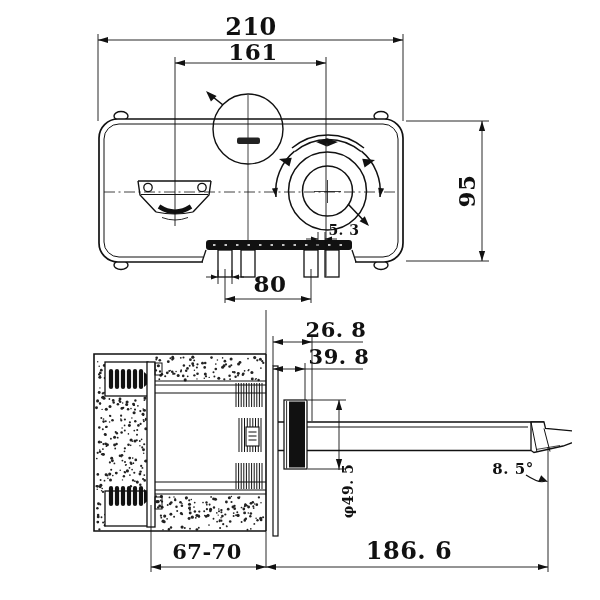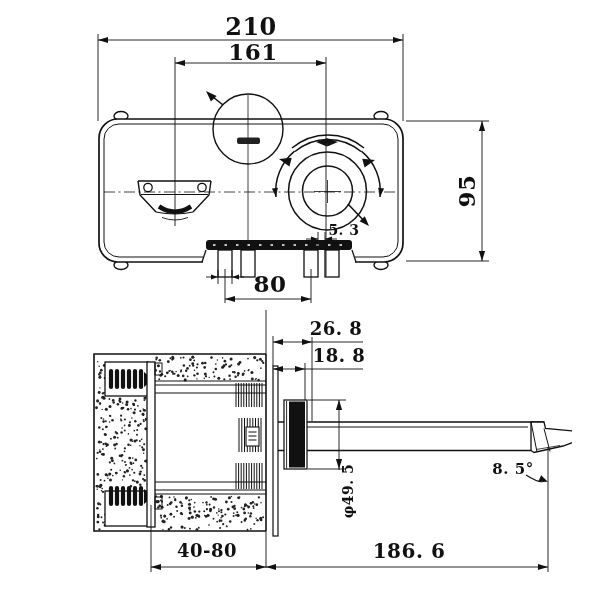--- a/index.html
+++ b/index.html
@@ -2,21 +2,21 @@
 <html><head>
 <meta charset="utf-8">
 <style>
   html,body{margin:0;padding:0;background:#fff;}
   .canvas{position:relative;width:572px;height:600px;background:#ffffff;overflow:hidden;
           font-family:"DejaVu Serif", serif;}
   svg{position:absolute;left:0;top:0;}
   .dim{position:absolute;transform:translate(-50%,-50%);font-weight:700;color:#111;
        white-space:nowrap;line-height:1;letter-spacing:0.5px;}
   .dim.rot{transform:translate(-50%,-50%) rotate(-90deg);}
-  .f24{font-size:24px;} .f23{font-size:23px;} .f22{font-size:20px;} .f21{font-size:18px;}
+  .f24{font-size:24px;} .f23{font-size:23px;} .f22{font-size:24px;} .f21{font-size:21px;}
   .f19{font-size:15px;} .f14{font-size:14px;}
 </style>
 </head>
 <body>
 
 <div class="canvas">
 
 <svg width="600" height="600" viewBox="0 0 600 600">
 
   <g stroke="#111" fill="none">
@@ -700,19 +700,19 @@
         <polygon points="0,0 -9,3.2 -9,-3.2" transform="translate(548,482) rotate(25)" fill="#111"></polygon>
       </g>
 </svg>
 
 <div class="dim f24" style="left:251px;top:27px">210</div>
 <div class="dim f23" style="left:253px;top:51px">161</div>
 <div class="dim f23 rot" style="left:466px;top:191px">95</div>
 <div class="dim f23" style="left:270px;top:283px">80</div>
 <div class="dim f14" style="left:344px;top:230px">5. 3</div>
 <div class="dim f21" style="left:336px;top:329px">26. 8</div>
-<div class="dim f21" style="left:339px;top:356px">18. 8</div>
+<div class="dim f21" style="left:339px;top:356px">39. 8</div>
 <div class="dim f14 rot" style="left:348px;top:491px">φ49. 5</div>
-<div class="dim f21" style="left:207px;top:551px">40-80</div>
+<div class="dim f21" style="left:207px;top:551px">67-70</div>
 <div class="dim f22" style="left:409px;top:551px">186. 6</div>
 <div class="dim f19" style="left:513px;top:469px">8. 5°</div>
 
 </div>
 
 </body></html>

